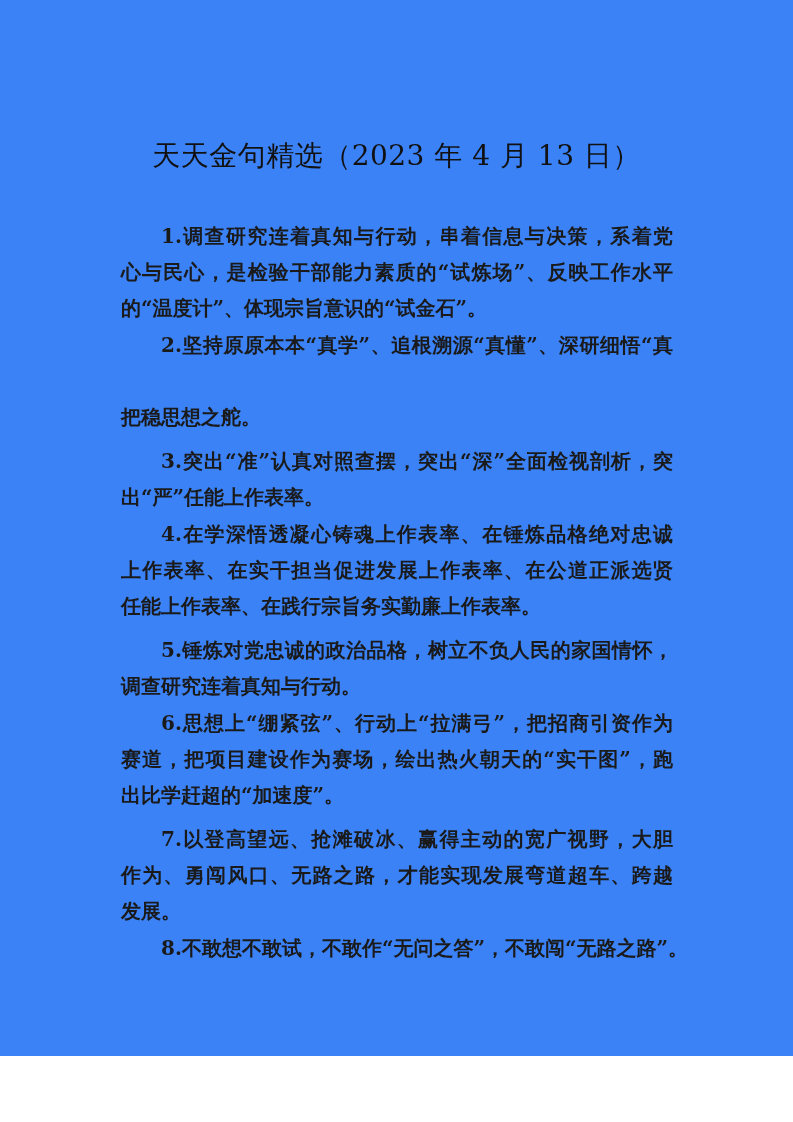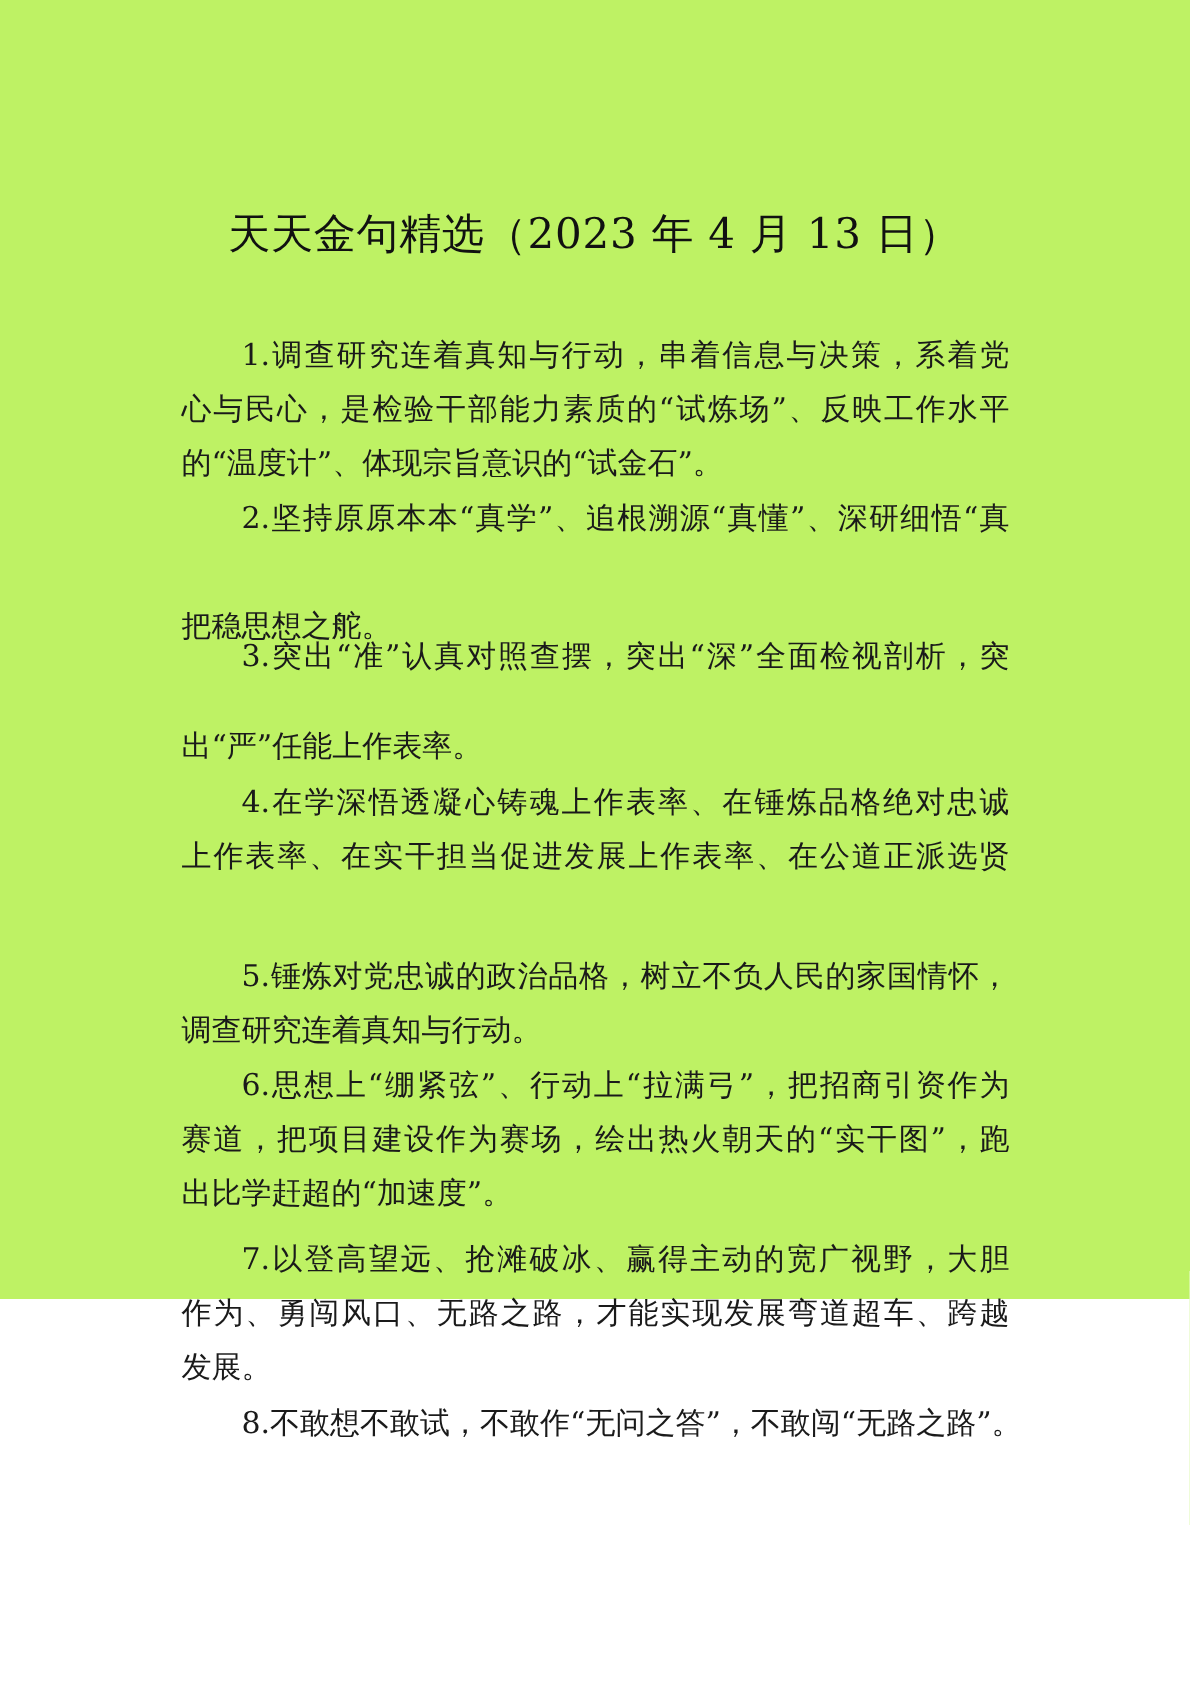--- a/index.html
+++ b/index.html
@@ -1,44 +1,45 @@
 <!DOCTYPE html>
 <html><head>
 <meta charset="utf-8">
 <style>
   html, body { margin: 0; padding: 0; background: #ffffff; }
   body { width: 793px; height: 1122px; position: relative; overflow: hidden;
          font-family: "DejaVu Serif", "Liberation Serif", serif; color: #1a1a1a; }
-  .page { position: absolute; left: 0; top: 0; width: 793px; height: 866px; background: #bef264; }
+  .page { position: absolute; left: 0; top: 0; width: 793px; height: 1056px; background: #3b82f6; }
   .title { position: absolute; left: 0; width: 793px; top: 138px; text-align: center;
            font-size: 28px; line-height: 36px; letter-spacing: 0.5px; color: #111; }
   .line { position: absolute; left: 121px; width: 552px; height: 36px; line-height: 36px;
           font-size: 20px; white-space: nowrap; text-align: justify; text-align-last: justify;
-          letter-spacing: 0px; }
+          letter-spacing: 0px; font-weight: bold; }
   .line.indent { left: 161px; width: 512px; }
   .line.last { text-align-last: left; }
 </style>
 </head>
 <body>
 
 <div class="page">
   <div class="title">天天金句精选（2023 年 4 月 13 日）</div>
 
   <div class="line indent" style="top:218px">1.调查研究连着真知与行动，串着信息与决策，系着党</div>
   <div class="line" style="top:254px">心与民心，是检验干部能力素质的“试炼场”、反映工作水平</div>
   <div class="line last" style="top:290px">的“温度计”、体现宗旨意识的“试金石”。</div>
 
   <div class="line indent" style="top:327px">2.坚持原原本本“真学”、追根溯源“真懂”、深研细悟“真</div>
   <div class="line last" style="top:399px">把稳思想之舵。</div>
 
-  <div class="line indent" style="top:419px">3.突出“准”认真对照查摆，突出“深”全面检视剖析，突</div>
+  <div class="line indent" style="top:443px">3.突出“准”认真对照查摆，突出“深”全面检视剖析，突</div>
   <div class="line last" style="top:479px">出“严”任能上作表率。</div>
 
   <div class="line indent" style="top:516px">4.在学深悟透凝心铸魂上作表率、在锤炼品格绝对忠诚</div>
   <div class="line" style="top:552px">上作表率、在实干担当促进发展上作表率、在公道正派选贤</div>
+  <div class="line last" style="top:588px">任能上作表率、在践行宗旨务实勤廉上作表率。</div>
 
   <div class="line indent" style="top:632px">5.锤炼对党忠诚的政治品格，树立不负人民的家国情怀，</div>
   <div class="line last" style="top:668px">调查研究连着真知与行动。</div>
 
   <div class="line indent" style="top:705px">6.思想上“绷紧弦”、行动上“拉满弓”，把招商引资作为</div>
   <div class="line" style="top:741px">赛道，把项目建设作为赛场，绘出热火朝天的“实干图”，跑</div>
   <div class="line last" style="top:777px">出比学赶超的“加速度”。</div>
 
   <div class="line indent" style="top:821px">7.以登高望远、抢滩破冰、赢得主动的宽广视野，大胆</div>
   <div class="line" style="top:857px">作为、勇闯风口、无路之路，才能实现发展弯道超车、跨越</div>

